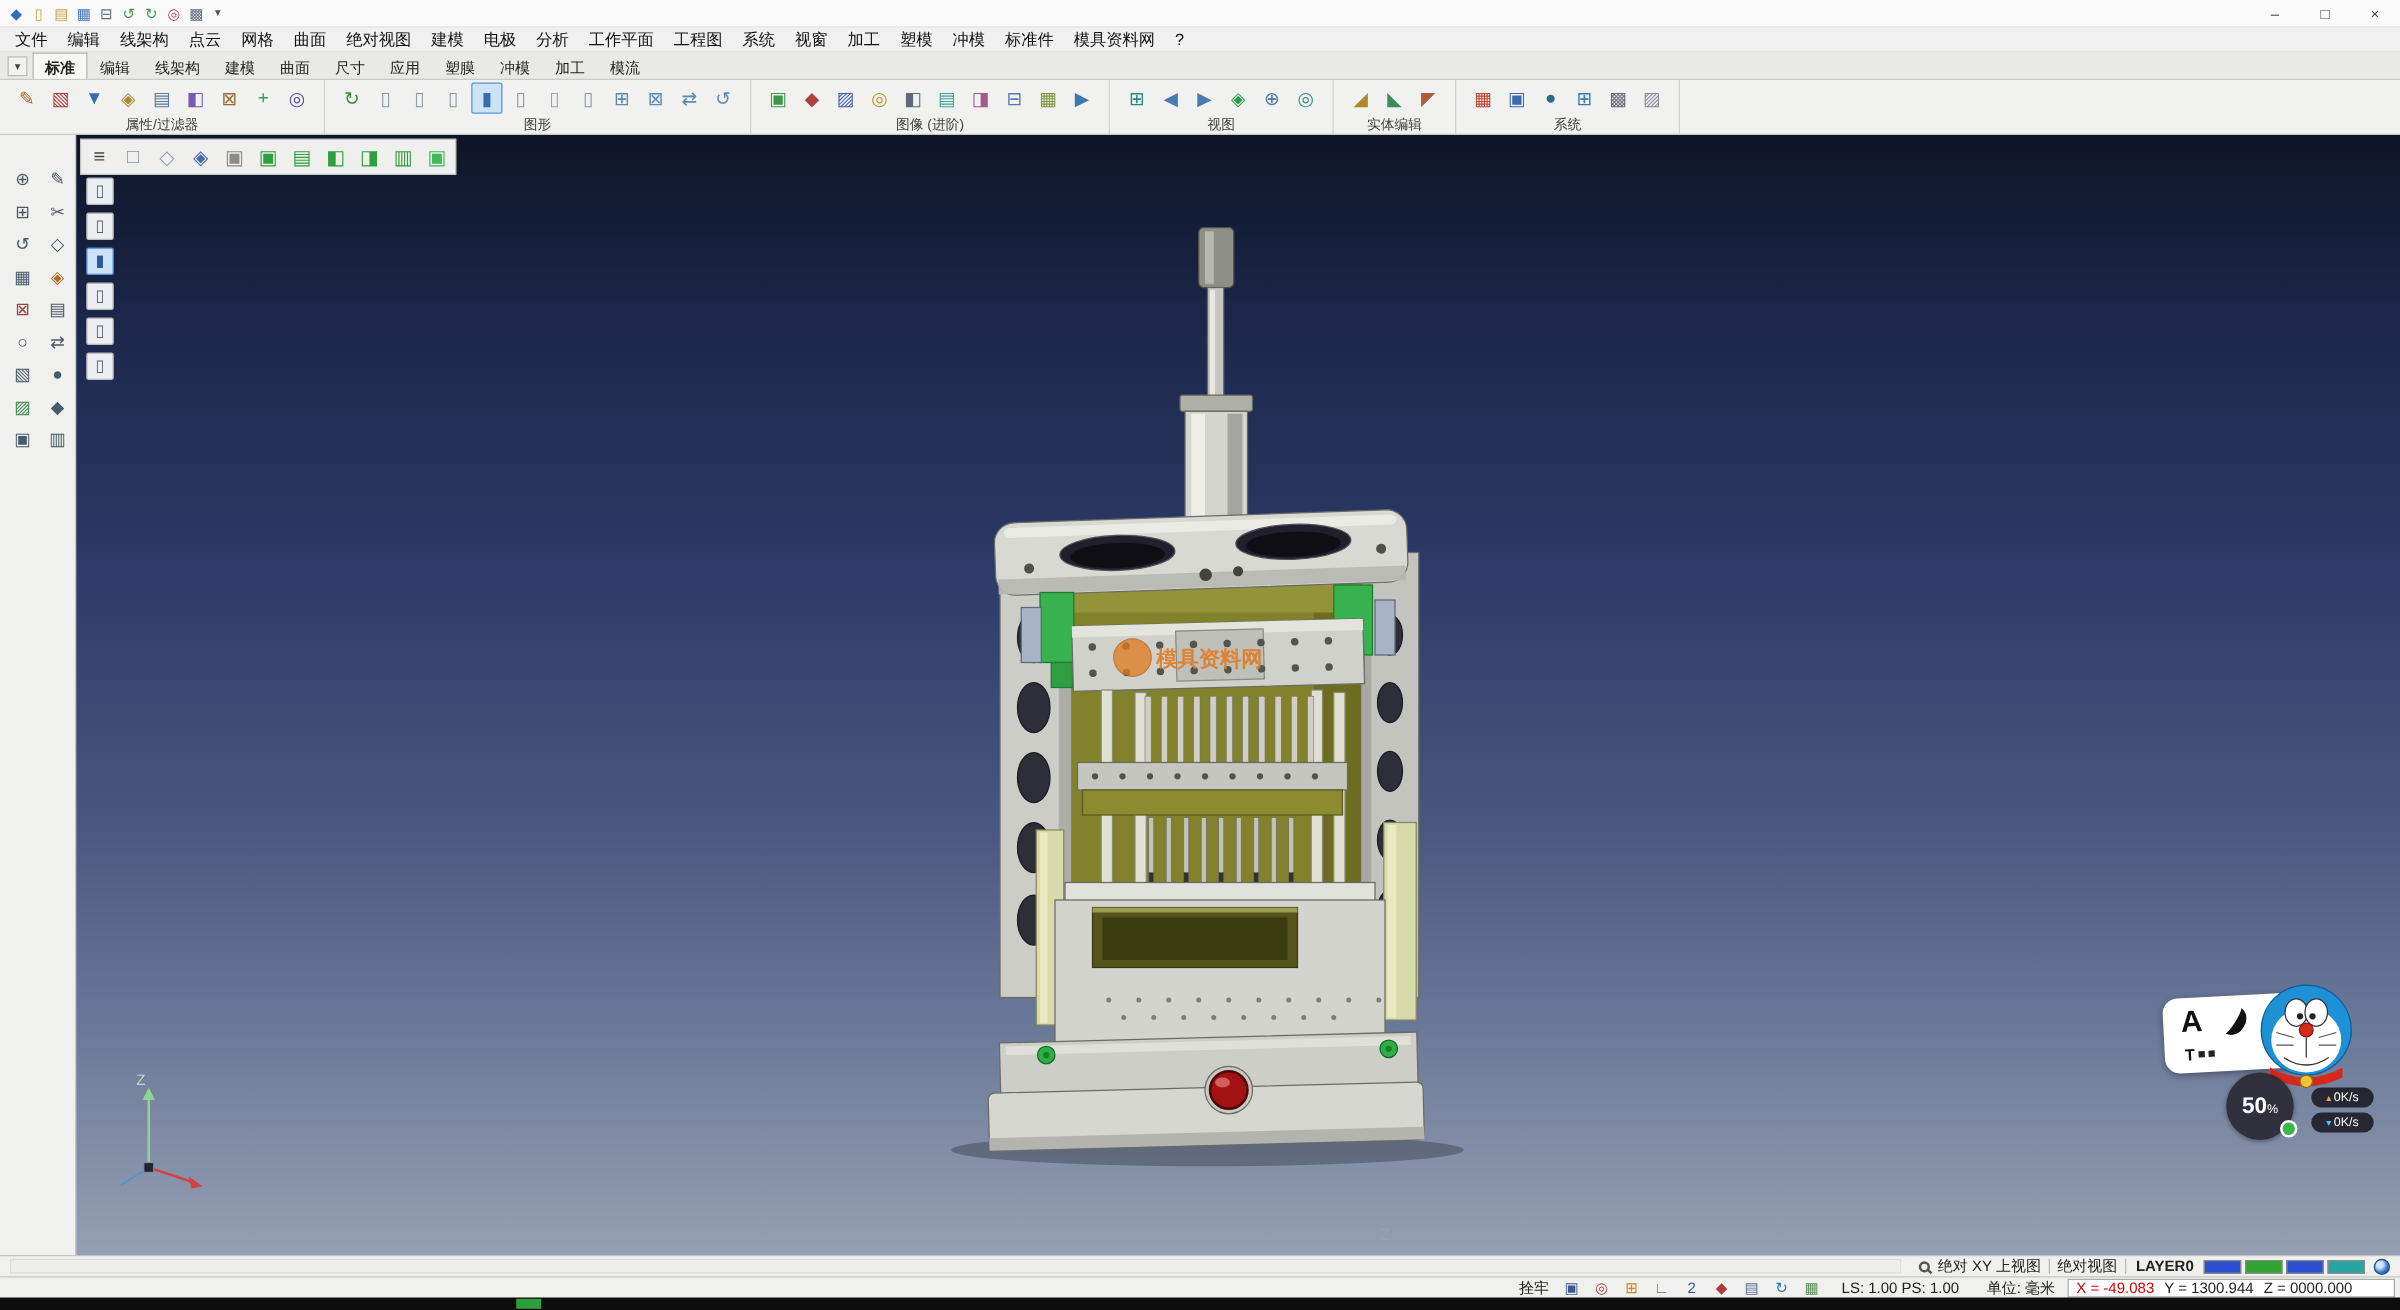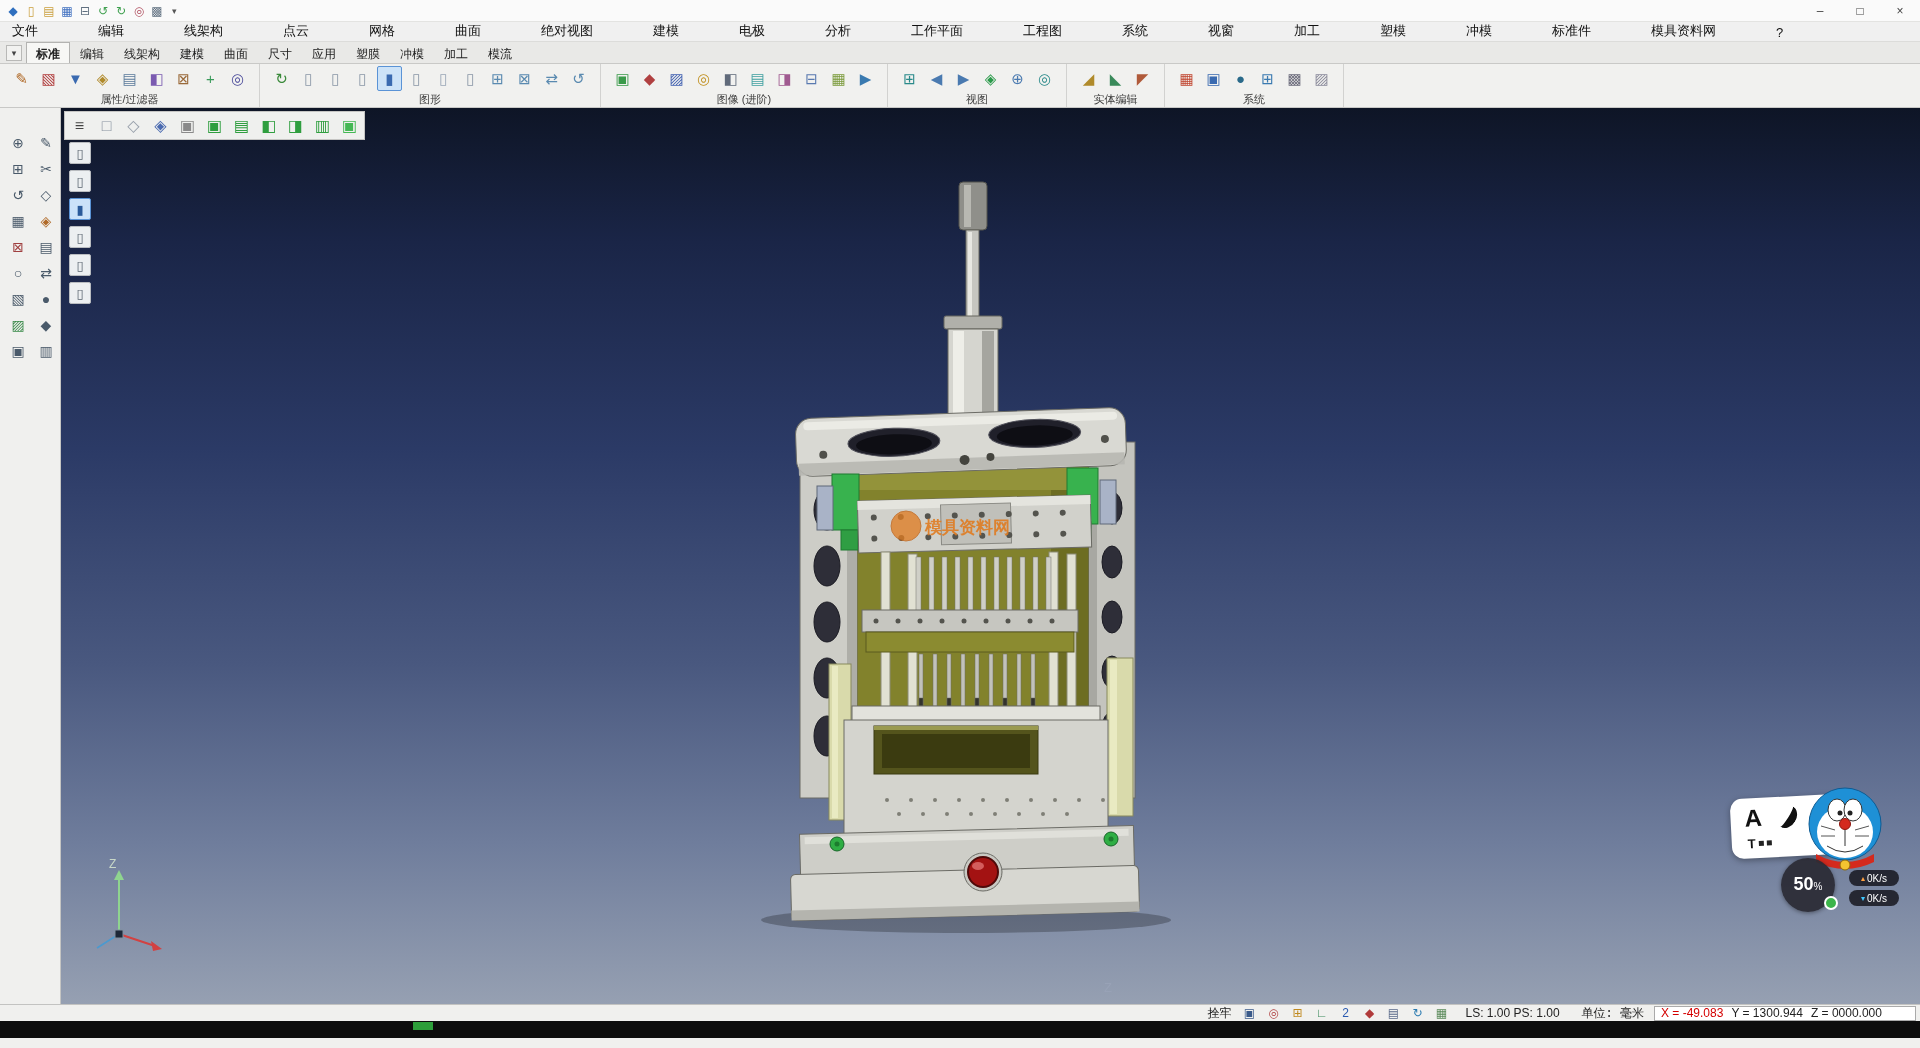--- a/index.html
+++ b/index.html
@@ -14,22 +14,22 @@
   .title { position:absolute; left:0; right:0; text-align:center; font-size:13px; color:#1a1a1a; }
   .qat { display:flex; align-items:center; padding-left:4px; z-index:2; }
   .qat-icon { width:18px; height:18px; display:flex; align-items:center; justify-content:center;
     font-size:12px; }
   .qat-caret { z-index:2; font-size:9px; color:#555; padding:0 6px; }
   .win-btns { margin-left:auto; display:flex; z-index:2; }
   .win-btn { width:40px; height:21px; display:flex; align-items:center; justify-content:center;
     font-size:12px; color:#444; }
 
   
-  .menubar { display:flex; align-items:flex-end; background:#f0f0f0; font-size:13px;
-    color:#111; padding-left:4px; border-bottom:1px solid #dcdcda;gap:44px; }
+  .menubar { display:flex; align-items:center; background:#f0f0f0; font-size:13px;
+    color:#111; padding-left:4px; border-bottom:1px solid #dcdcda; }
   .menu-item { padding:1px 8px; white-space:nowrap; cursor:default; }
 
   
   .tabbar { display:flex; align-items:flex-end; background:#e9e9e7; padding-left:4px;
     border-bottom:1px solid #c9c9c7; }
   .tab-caret { font-size:9px; color:#444; border:1px solid #b9b9b7; background:#f2f2f0;
     width:16px; height:16px; display:flex; align-items:center; justify-content:center;
     margin:0 4px 2px 2px; }
   .tabs { display:flex; height:21px; }
   .tab { font-size:12px; color:#222; padding:3px 9px 2px; border:1px solid transparent;
@@ -105,21 +105,21 @@
   .layer-name { font-weight:bold; margin:0 8px 0 2px; }
   .swatch { width:30px; height:11px; margin-right:3px; border:1px solid #888; }
   .globe-icon { width:13px; height:13px; border-radius:50%; margin:0 8px 0 4px;
     background:radial-gradient(circle at 35% 35%, #cfe6ff 0 25%, #3a78c8 60%, #1c4a8a 100%);
     border:1px solid #1c4a8a; }
   .sb2-spacer { flex:1; }
   .sb2-icon { width:18px; height:16px; display:flex; align-items:center; justify-content:center;
     font-size:12px; margin:0 3px; }
   .lock-label { margin:0 6px 0 0; }
   .scale-info { margin:0 12px; }
-  .units { margin:0 10px;font-family:Liberation Mono, monospace; }
+  .units { margin:0 10px; }
   .coord-field { width:262px; height:15px; margin-right:4px; background:#fff;
     border:1px solid #aaa; display:flex; align-items:center; padding:0 6px; gap:8px;
     font-size:12px; white-space:nowrap; }
   .coord-x { color:#d40000; } .coord-y, .coord-z { color:#222; }
 
   
   .taskbar { position:relative; background:#0d0d0d; }
   .tb-indicator { position:absolute; left:413px; top:1px; width:20px; height:8px; background:#2d9e3a; }
 </style>
 </head>
@@ -746,20 +746,37 @@
         </div>
         <div class="ow-pill down">
           <span class="ow-arrow-down">▾</span>
           <span>0K/s</span>
         </div>
       </div>
 
     </div>
   </div>
 
+  <div class="statusbar1">
+    <div class="msg-area"></div>
+    <span class="search-icon"></span>
+    <span class="sb-text">绝对 XY 上视图</span>
+    <span class="sb-sep"></span>
+    <span class="sb-text">绝对视图</span>
+    <span class="sb-sep"></span>
+    <span class="sb-text layer-name">LAYER0</span>
+    <span style="display:flex;align-items:center;">
+
+    <span class="swatch" style="background: rgb(43, 79, 208);"></span>
+        <span class="swatch" style="background: rgb(47, 163, 47);"></span>
+        <span class="swatch" style="background: rgb(43, 79, 208);"></span>
+        <span class="swatch" style="background: rgb(42, 163, 163);"></span>
+      </span>
+    <span class="globe-icon"></span>
+  </div>
 
   <div class="statusbar2">
     <span class="sb2-spacer"></span>
     <span class="sb-text lock-label">拴牢</span>
     <span style="display:flex;align-items:center;">
 
     <span class="sb2-icon">
           <span style="color: rgb(58, 90, 138);">▣</span>
         </span>
         <span class="sb2-icon">

